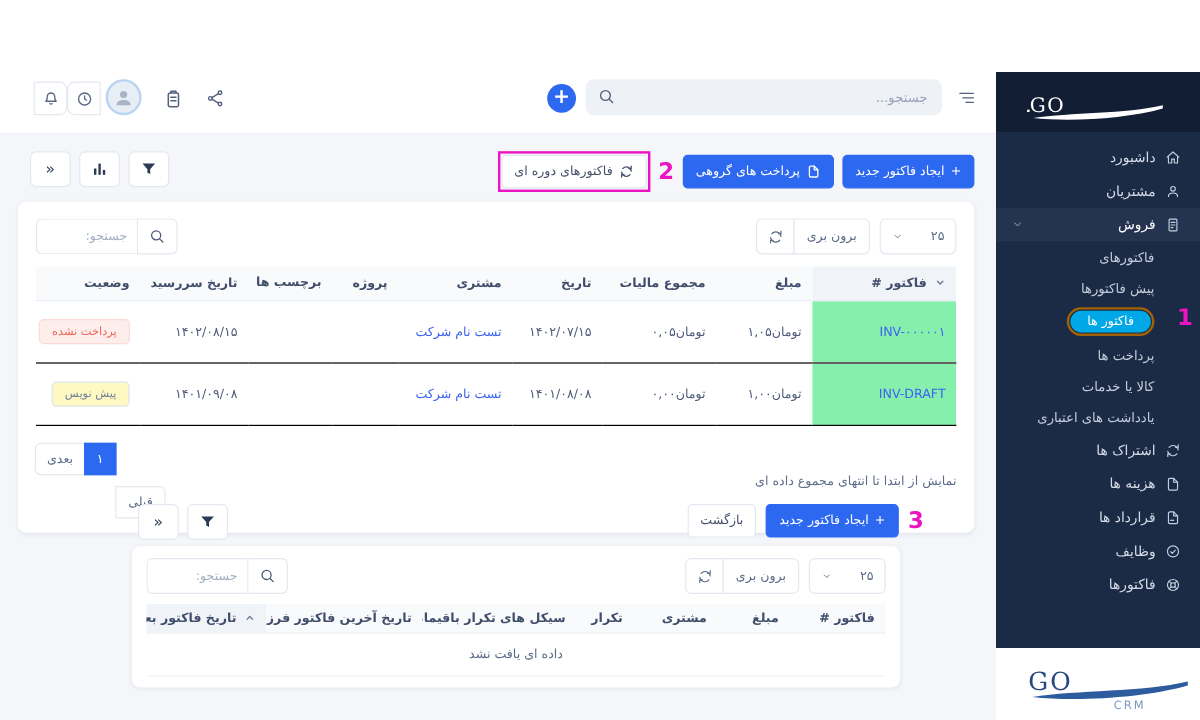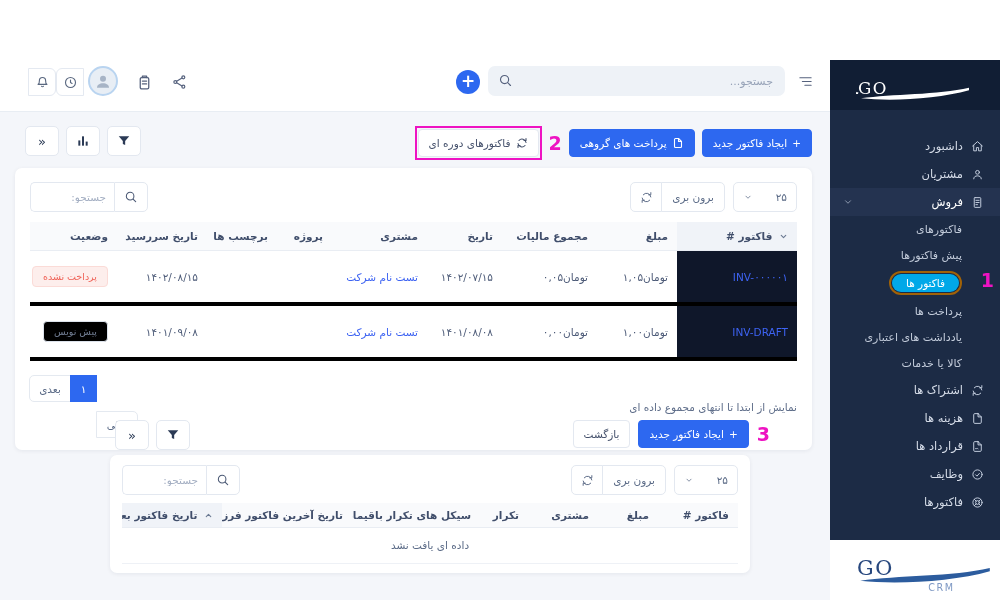--- a/index.html
+++ b/index.html
@@ -47,48 +47,48 @@
   .export-group { display:inline-flex; flex-direction:row; }
   .export-group .lbl { height:30px; border:1px solid #e3e8f0; background:#fff; display:flex; align-items:center; padding:0 10px; font-size:10.5px; color:#5a6a86; border-radius:0 5px 5px 0; cursor:pointer; }
   .export-group .rfr { height:30px; width:32px; border:1px solid #e3e8f0; background:#fff; display:flex; align-items:center; justify-content:center; color:#5a6a86; border-radius:5px 0 0 5px; margin-right:-1px; cursor:pointer; }
   .search-group { display:inline-flex; }
   .search-group .sbtn { width:34px; height:30px; border:1px solid #e3e8f0; background:#fff; border-radius:0 5px 5px 0; display:flex; align-items:center; justify-content:center; color:#4a5874; cursor:pointer; }
   .search-group input { width:84px; height:30px; border:1px solid #e3e8f0; border-right:none; border-radius:5px 0 0 5px; font-family:inherit; font-size:10.5px; color:#7c8aa3; padding:0 8px; outline:none; text-align:right; }
   .search-group input::placeholder { color:#a3aec2; }
 
   table { width:100%; border-collapse:collapse; table-layout:fixed; margin-top:10px; }
   th { font-size:10.5px; font-weight:bold; color:#404e6b; text-align:right; padding:8px 9px; background:#f9fafc; border-bottom:1px solid #e9edf3; white-space:nowrap; overflow:hidden; cursor:pointer; }
-  td { font-size:10.5px; color:#4d5b78; text-align:right; padding:15px 9px; border-bottom:4px solid #000000; white-space:nowrap; overflow:hidden; }
+  td { font-size:10.5px; color:#4d5b78; text-align:right; padding:15px 9px; border-bottom:1px solid #000000; white-space:nowrap; overflow:hidden; }
   th.sorted, td.sorted { background:#f0f3f8; }
-  td.sorted { background:#0f172a; }
+  td.sorted { background:#86efac; }
   .sort-ic { display:inline-block; vertical-align:-1px; margin-left:3px; color:#6b7a93; }
   a.cell-link { color:#3d63f2; text-decoration:none; cursor:pointer; }
   .num { direction:ltr; unicode-bidi:isolate; display:inline-block; }
   .badge { display:inline-block; font-size:9.5px; padding:4px 10px; border-radius:4px; }
   .badge-unpaid { color:#ef6358; background:#fdeeec; border:1px solid #fbdbd7; }
-  .badge-draft { color:#748097; background:#000000; border:1px solid #dde3ec; }
+  .badge-draft { color:#748097; background:#fef9c3; border:1px solid #dde3ec; }
 
   .tfoot { display:flex; justify-content:space-between; align-items:center; margin-top:14px; }
   .showing { font-size:10.5px; color:#5f6e8a; }
   .pager { display:inline-flex; }
   .pg { height:27px; min-width:42px; border:1px solid #e4e9f0; background:#fff; color:#5a6a86; font-size:10.5px; display:flex; align-items:center; justify-content:center; cursor:pointer; margin-left:-1px; }
   .pg:first-child { border-radius:0 5px 5px 0;margin-top:36px; }
   .pg:last-child { border-radius:5px 0 0 5px; }
   .pg.active { background:#2d68f0; border-color:#2d68f0; color:#fff; min-width:27px; z-index:1; }
 
   .actions2 { position:absolute; top:308px; right:60px; display:flex; align-items:center; gap:8px; }
   .filters2 { position:absolute; top:308px; left:115px; display:flex; gap:7px; flex-direction:row-reverse; }
 
   .empty-row { font-size:10.5px; color:#5b6b87; text-align:center; padding:11px 0 12px; border-bottom:1px solid #eef1f6; }
 
   
   .sidebar { position:absolute; top:60px; right:0; width:170px; height:480px; background:#1c2b45; }
   .sb-logo { height:50px; background:#111e34; display:flex; align-items:center; justify-content:center; color:#fff; }
   .argo-logo { display:block; }
-  .nav { padding-top:22px; }
+  .nav { padding-top:7px; }
   .nav-item { position:relative; display:flex; align-items:center; gap:8px; padding:7px 16px 7px 10px; font-size:11.5px; color:#d5dce8; cursor:pointer; }
   .nav-item .nic { color:#c4cfdf; }
   .nav-item.active-parent { background:#243350; color:#fff; }
   .nav-item .exp { position:absolute; left:13px; top:9px; color:#aeb9cc; }
   .nav-sub { padding:6.5px 38px 6.5px 10px; font-size:11px; color:#c2cbda; cursor:pointer; position:relative; }
   .pill-wrap { display:inline-flex; border:2px solid #a16207; padding:1px; border-radius:14px; }
   .pill { background:#00a8e8; color:#fff; font-size:10.5px; padding:3px 14px; border-radius:11px; white-space:nowrap; cursor:pointer; }
   .nav-sub.invoices-row { padding-top:3px; padding-bottom:3px; padding-left:24px; text-align:left; }
 
   
@@ -427,22 +427,22 @@
       </div>
       <div class="nav-sub">فاکتورهای</div>
       <div class="nav-sub">پیش فاکتورها</div>
       <div class="nav-sub invoices-row" style="text-align:right">
         <span class="pill-wrap">
           <span class="pill">فاکتور ها</span>
         </span>
         <span class="ann-num ann1">1</span>
       </div>
       <div class="nav-sub">پرداخت ها</div>
+      <div class="nav-sub">کالا یا خدمات</div>
       <div class="nav-sub">یادداشت های اعتباری</div>
-      <div class="nav-sub">کالا یا خدمات</div>
       <div class="nav-item">
         <span class="nic">
             <svg class="ic" width="13" height="13" viewBox="0 0 24 24">
               <path d="M20 11a8 8 0 0 0-14-4"></path>
               <path d="M20 3v4h-4"></path>
               <path d="M4 13a8 8 0 0 0 14 4"></path>
               <path d="M4 21v-4h4"></path>
             </svg>
           </span>
         <span>اشتراک ها</span>

